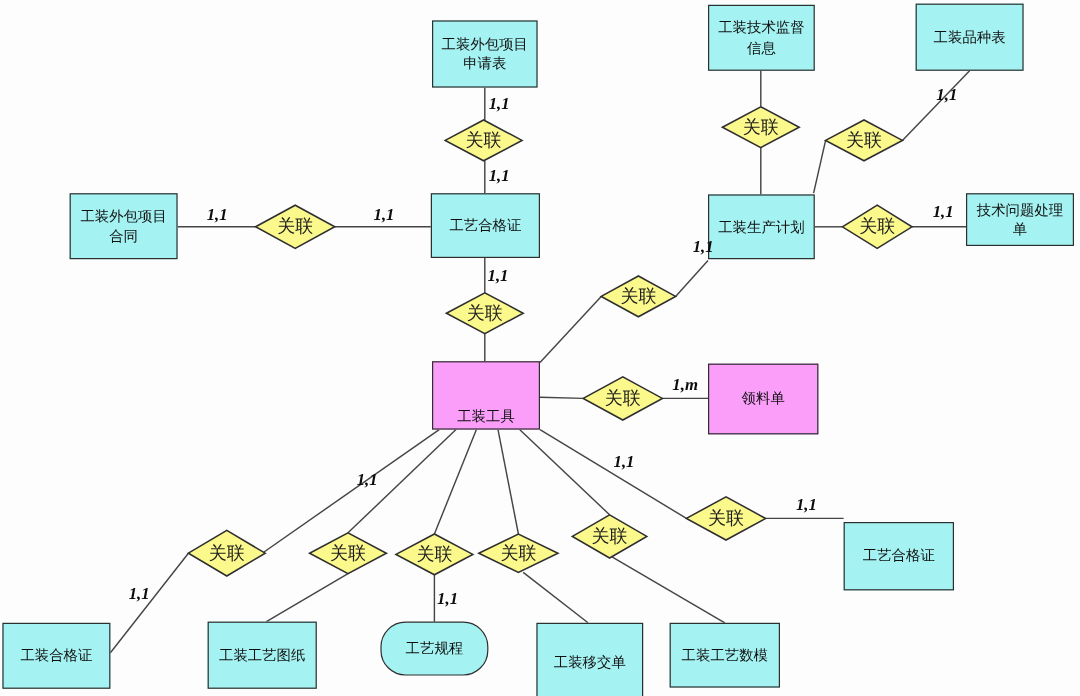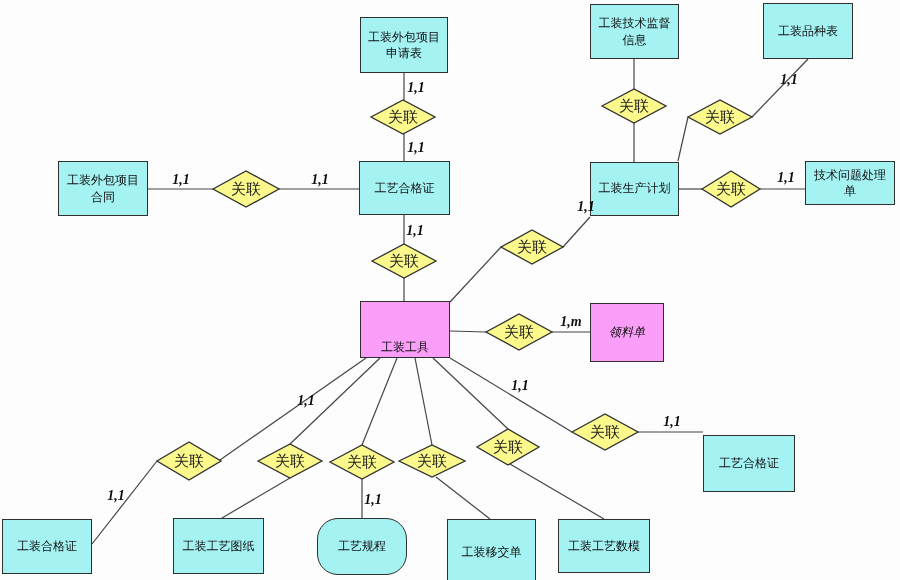--- a/index.html
+++ b/index.html
@@ -110,42 +110,42 @@
     </div>
     <div class="entity cyan" style="left: 763px; top: 3px; width: 90px; height: 56px;">
       <span>工装品种表</span>
     </div>
     <div class="entity cyan" style="left: 58px; top: 161px; width: 90px; height: 55px;">
       <span>工装外包项目合同</span>
     </div>
     <div class="entity cyan" style="left: 359px; top: 161px; width: 91px; height: 54px;">
       <span>工艺合格证</span>
     </div>
-    <div class="entity cyan" style="left: 590px; top: 162px; width: 89px; height: 54px; font-family: Liberation Mono, monospace;">
+    <div class="entity cyan" style="left: 590px; top: 162px; width: 89px; height: 54px;">
       <span>工装生产计划</span>
     </div>
     <div class="entity cyan" style="left: 805px; top: 161px; width: 90px; height: 44px;">
       <span>技术问题处理单</span>
     </div>
     <div class="entity pink" style="left: 360px; top: 301px; width: 90px; height: 57px; align-items: flex-end;">
       <span>工装工具</span>
     </div>
-    <div class="entity pink" style="left: 590px; top: 303px; width: 74px; height: 59px; font-style: italic;">
+    <div class="entity pink" style="left: 590px; top: 303px; width: 92px; height: 59px;">
       <span>领料单</span>
     </div>
     <div class="entity cyan" style="left: 703px; top: 403px; width: 92px; height: 57px; margin-top: 32px;">
       <span>工艺合格证</span>
     </div>
     <div class="entity cyan" style="left: 2px; top: 519px; width: 90px; height: 55px;">
       <span>工装合格证</span>
     </div>
     <div class="entity cyan" style="left: 173px; top: 518px; width: 91px; height: 56px;">
       <span>工装工艺图纸</span>
     </div>
-    <div class="entity cyan" style="left: 317px; top: 518px; width: 90px; height: 57px; border-radius: 21px;">
+    <div class="entity cyan" style="left: 317px; top: 518px; width: 90px; height: 45px; border-radius: 21px;">
       <span>工艺规程</span>
     </div>
     <div class="entity cyan" style="left: 447px; top: 519px; width: 89px; height: 67px;">
       <span>工装移交单</span>
     </div>
     <div class="entity cyan" style="left: 558px; top: 519px; width: 92px; height: 54px;">
       <span>工装工艺数模</span>
     </div>
     <span class="card" style="left: 416px; top: 88px;">1,1</span>
     <span class="card" style="left: 416px; top: 148px;">1,1</span>

